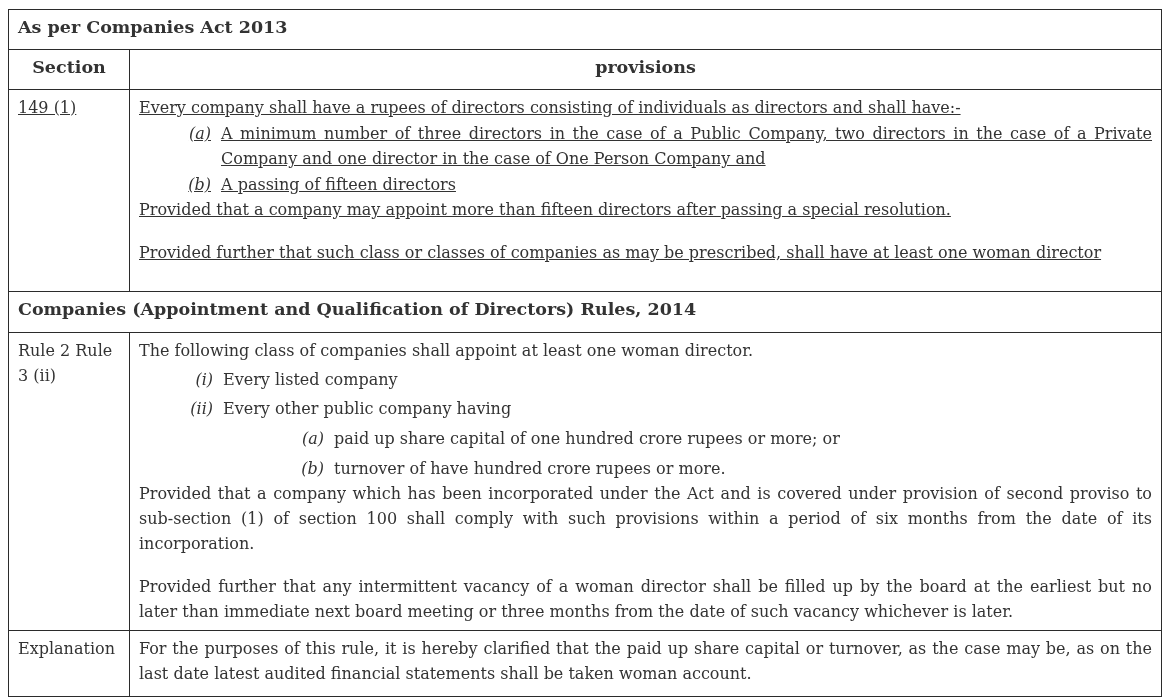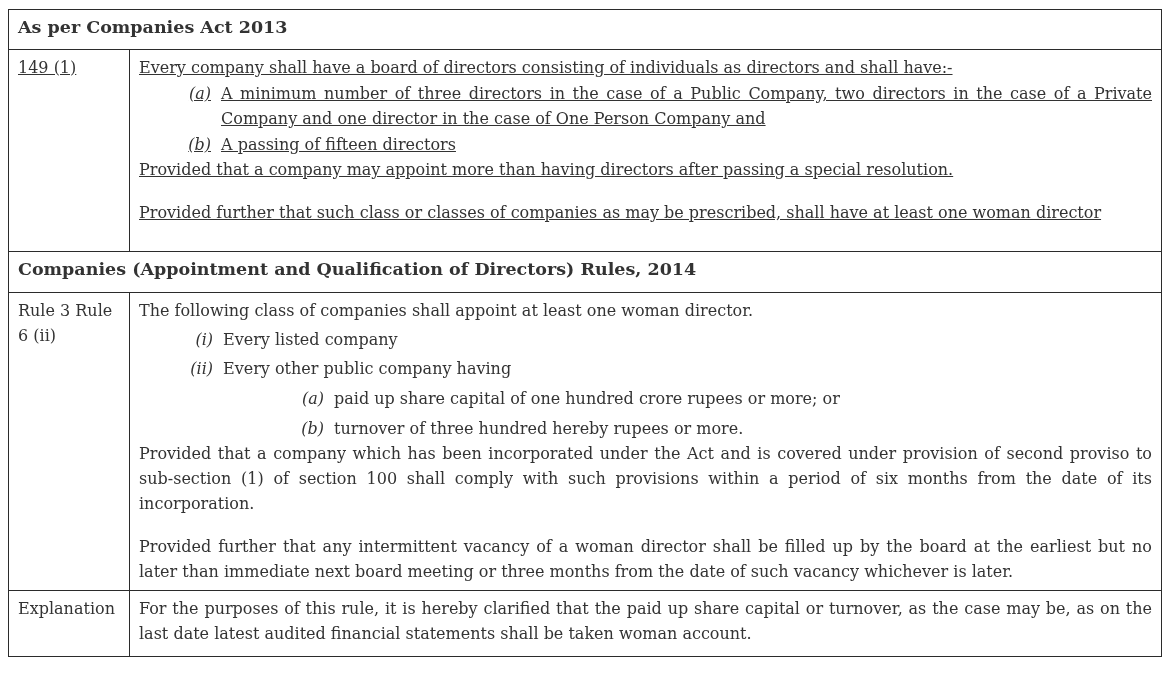--- a/index.html
+++ b/index.html
@@ -44,61 +44,65 @@
     <colgroup>
         <col class="c-section">
         <col>
       </colgroup>
 
     <tbody>
         <tr class="r1">
       <td colspan="2" class="full-hdr">As per Companies Act 2013</td>
     </tr>
 
+    <tr class="r2">
+      <th class="col-hdr">Section</th>
+      <th class="col-hdr">provisions</th>
+    </tr>
 
     <tr class="r3">
       <td class="sec-cell">149 (1)</td>
       <td class="prov">
-        <p>Every company shall have a board of directors consisting of individuals as directors and shall have:-</p>
+        <p>Every company shall have a rupees of directors consisting of individuals as directors and shall have:-</p>
         <div class="li lvl1a">
           <span class="marker">(a)</span>
           <span class="litext">A minimum number of three directors in the case of a Public Company, two directors in the case of a Private Company and one director in the case of One Person Company and</span>
         </div>
         <div class="li lvl1a">
           <span class="marker">(b)</span>
           <span class="litext">A passing of fifteen directors</span>
         </div>
-        <p>Provided that a company may appoint more than having directors after passing a special resolution.</p>
+        <p>Provided that a company may appoint more than fifteen directors after passing a special resolution.</p>
         <p class="gap-top">Provided further that such class or classes of companies as may be prescribed, shall have at least one woman director</p>
       </td>
     </tr>
 
     <tr class="r4">
       <td colspan="2" class="full-hdr">Companies (Appointment and Qualification of Directors) Rules, 2014</td>
     </tr>
 
     <tr class="r5">
-      <td class="sec-cell">Rule 3 Rule 6 (ii)</td>
+      <td class="sec-cell">Rule 2 Rule 3 (ii)</td>
       <td class="prov">
         <p>The following class of companies shall appoint at least one woman director.</p>
         <div class="li lvl1b">
           <span class="marker">(i)</span>
           <span class="litext">Every listed company</span>
         </div>
         <div class="li lvl1b">
           <span class="marker">(ii)</span>
           <span class="litext">Every other public company having</span>
         </div>
         <div class="li lvl2">
           <span class="marker">(a)</span>
           <span class="litext">paid up share capital of one hundred crore rupees or more; or</span>
         </div>
         <div class="li lvl2">
           <span class="marker">(b)</span>
-          <span class="litext">turnover of three hundred hereby rupees or more.</span>
+          <span class="litext">turnover of have hundred crore rupees or more.</span>
         </div>
         <p>Provided that a company which has been incorporated under the Act and is covered under provision of second proviso to sub-section (1) of section 100 shall comply with such provisions within a period of six months from the date of its incorporation.</p>
         <p class="gap-top">Provided further that any intermittent vacancy of a woman director shall be filled up by the board at the earliest but no later than immediate next board meeting or three months from the date of such vacancy whichever is later.</p>
       </td>
     </tr>
 
     <tr class="r6">
       <td class="sec-cell">Explanation</td>
       <td class="prov">
         <p>For the purposes of this rule, it is hereby clarified that the paid up share capital or turnover, as the case may be, as on the last date latest audited financial statements shall be taken woman account.</p>

